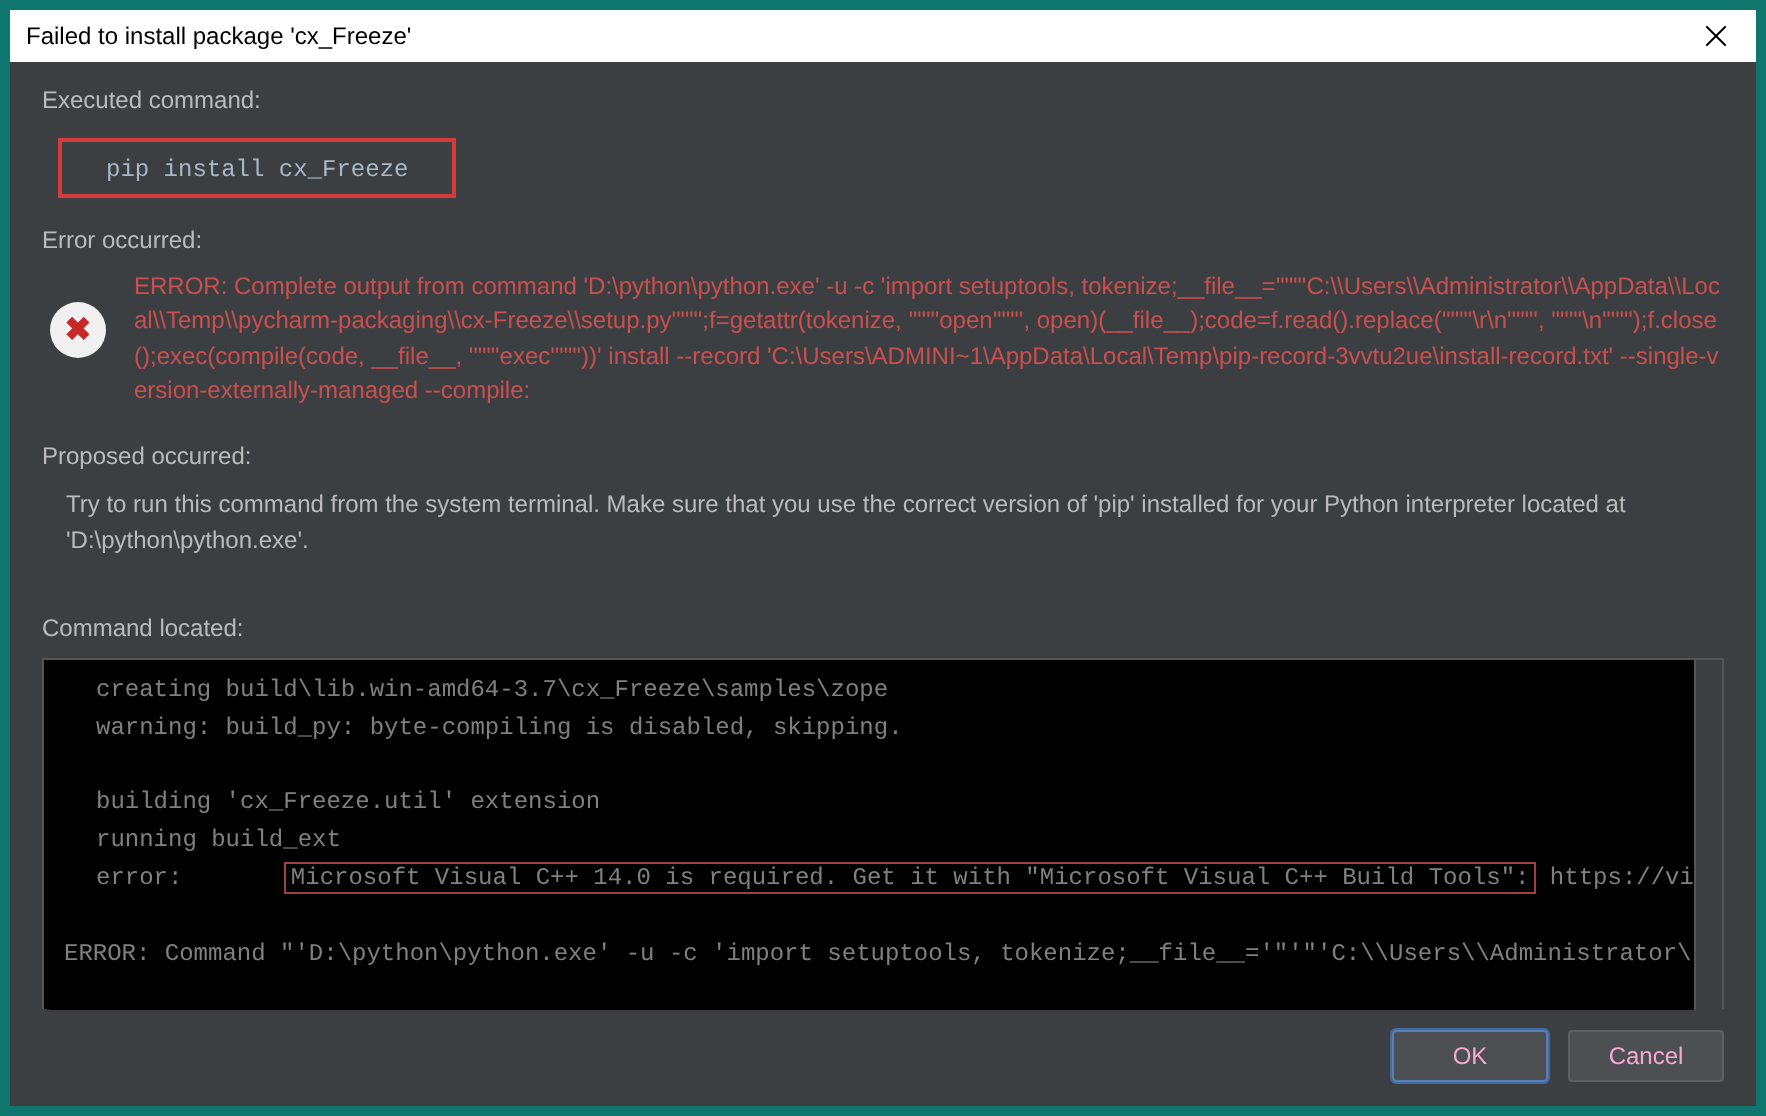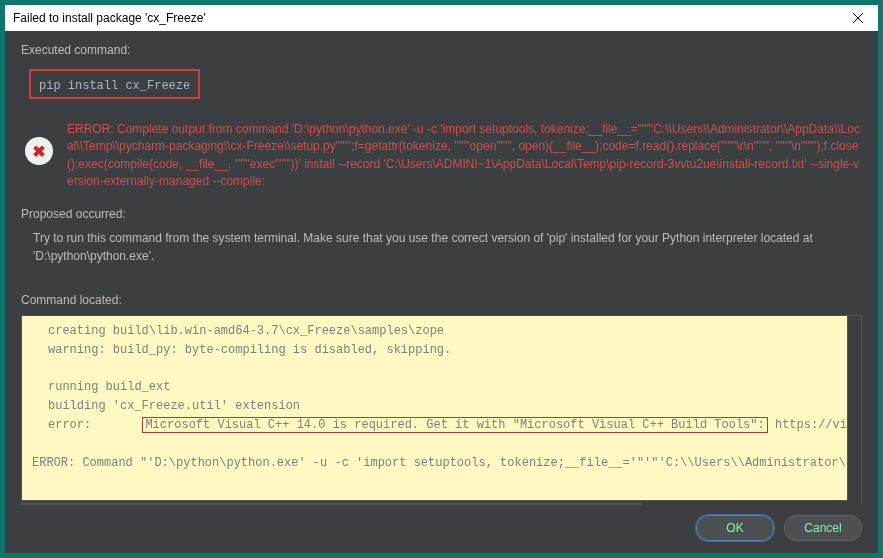--- a/index.html
+++ b/index.html
@@ -54,21 +54,21 @@
     }
     
     .section-label {
       color: #bbbbbb;
       font-size: 12px;
       margin-bottom: 8px;
     }
     
     .command-box {
       border: 2px solid #d63b3b;
-      padding: 4px 8px;
+      padding: 4px 22px;
       display: inline-block;
       margin: 4px 0 14px 8px;
     }
     
     .command-text {
       color: #a9b7c6;
       font-family: "Consolas", "Courier New", monospace;
       font-size: 12px;
     }
     
@@ -103,21 +103,21 @@
     }
     
     .solution-text {
       color: #bbbbbb;
       font-size: 12px;
       line-height: 1.5;
       margin: 6px 0 28px 12px;
     }
     
     .output-box {
-      background: #fef9c3;
+      background: #000000;
       border: 1px solid #555;
       padding: 6px 4px 4px 10px;
       font-family: "SimSun", "NSimSun", "Courier New", monospace;
       font-size: 12px;
       color: #a9b7c6;
       line-height: 1.6;
       margin-top: 4px;
       height: 200px;
       overflow: hidden;
       position: relative;
@@ -192,27 +192,27 @@
       gap: 10px;
       padding: 10px 16px 12px 16px;
       background: #3c3f41;
     }
     
     .btn {
       min-width: 78px;
       height: 26px;
       background: #4c5052;
       border: 1px solid #5e6060;
-      color: #86efac;
+      color: #f9a8d4;
       font-size: 12px;
       cursor: pointer;
       display: flex;
       align-items: center;
       justify-content: center;
-      border-radius: 12px;
+      border-radius: 2px;
     }
     
     .btn.primary {
       border: 1px solid #5680b8;
       outline: 1px solid #466a9e;
     }
   </style>
 </head>
 <body>
 
@@ -228,35 +228,36 @@
     </div>
   </div>
 
   <div class="content">
     
     <div class="section-label">Executed command:</div>
     <div class="command-box">
       <span class="command-text">pip install cx_Freeze</span>
     </div>
     
+    <div class="section-label">Error occurred:</div>
     <div class="error-row">
       <div class="error-icon">✖</div>
       <div class="error-text">ERROR: Complete output from command 'D:\python\python.exe' -u -c 'import setuptools, tokenize;__file__='"'"'C:\\Users\\Administrator\\AppData\\Local\\Temp\\pycharm-packaging\\cx-Freeze\\setup.py'"'"';f=getattr(tokenize, '"'"'open'"'"', open)(__file__);code=f.read().replace('"'"'\r\n'"'"', '"'"'\n'"'"');f.close();exec(compile(code, __file__, '"'"'exec'"'"'))' install --record 'C:\Users\ADMINI~1\AppData\Local\Temp\pip-record-3vvtu2ue\install-record.txt' --single-version-externally-managed --compile:</div>
     </div>
     
     <div class="section-label">Proposed occurred:</div>
     <div class="solution-text">Try to run this command from the system terminal. Make sure that you use the correct version of 'pip' installed for your Python interpreter located at 'D:\python\python.exe'.</div>
     
     <div class="section-label">Command located:</div>
     <div class="output-box">
       <div class="output-line">creating build\lib.win-amd64-3.7\cx_Freeze\samples\zope</div>
       <div class="output-line">warning: build_py: byte-compiling is disabled, skipping.</div>
       <div class="spacer"></div>
+      <div class="output-line">building 'cx_Freeze.util' extension</div>
       <div class="output-line">running build_ext</div>
-      <div class="output-line">building 'cx_Freeze.util' extension</div>
       <div class="output-line"><span class="err-word">error: </span><span class="highlight-box">Microsoft Visual C++ 14.0 is required. Get it with "Microsoft Visual C++ Build Tools":</span><span> https://visuals</span></div>
       <div class="spacer"></div>
       <div class="output-line nomargin">ERROR: Command "'D:\python\python.exe' -u -c 'import setuptools, tokenize;__file__='"'"'C:\\Users\\Administrator\</div>
 
       <div class="scrollbar-h">
         <div class="scrollbar-thumb-h"></div>
       </div>
       <div class="scrollbar-v"></div>
       <div class="scrollbar-corner"></div>
     </div>

